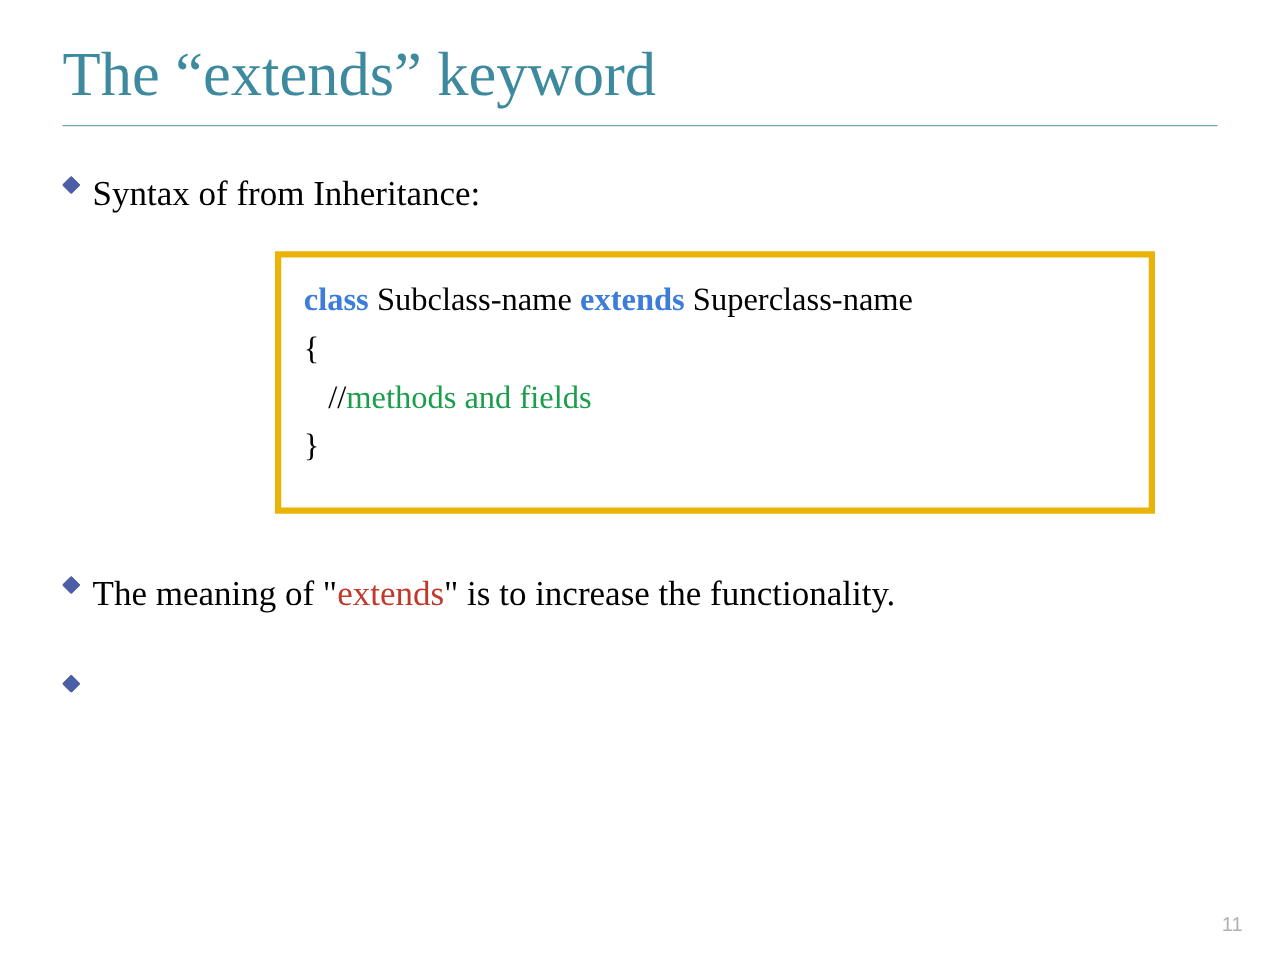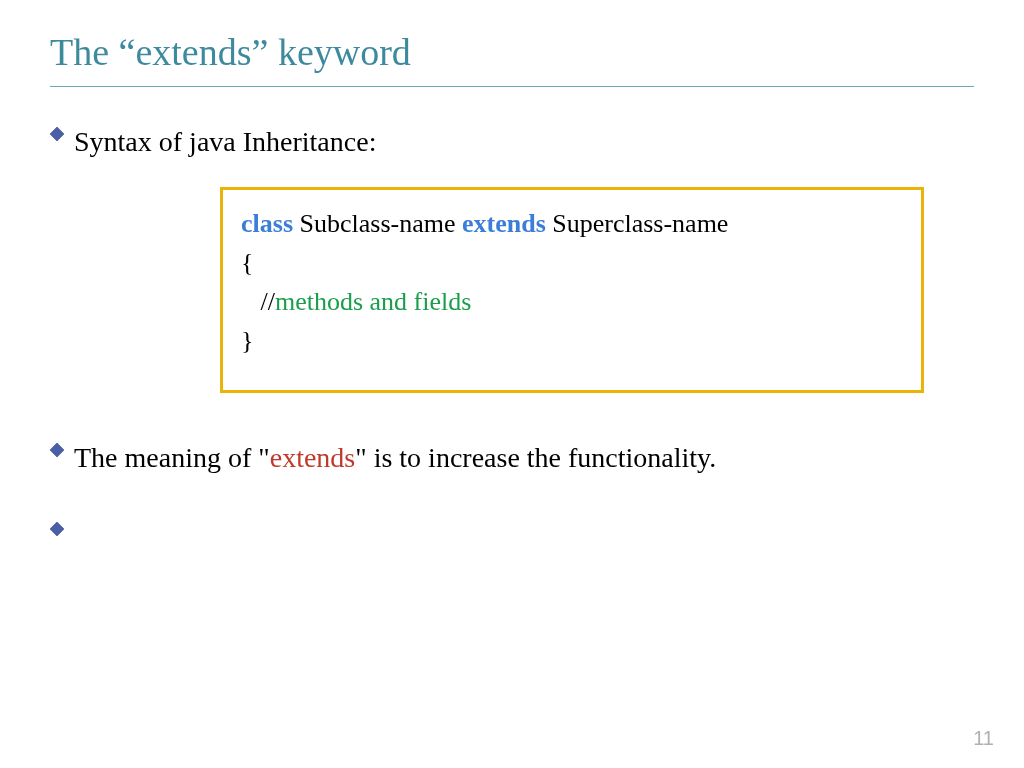--- a/index.html
+++ b/index.html
@@ -8,21 +8,21 @@
     height: 768px;
     font-family: Georgia, 'Times New Roman', serif;
     background: #ffffff;
     position: relative;
     overflow: hidden;
   }
   .slide {
     padding: 30px 50px 20px 50px;
   }
   .title {
-    font-size: 38px;
+    font-size: 50px;
     color: #3d8a9e;
     font-weight: normal;
     margin-bottom: 12px;
     font-family: Georgia, serif;
   }
   .divider {
     border: none;
     border-top: 1px solid #6fa8b8;
     margin-bottom: 30px;
   }
@@ -36,57 +36,57 @@
     flex-shrink: 0;
     margin-top: 10px;
     margin-right: 10px;
   }
   .bullet-text {
     font-size: 28px;
     color: #000000;
     line-height: 1.8;
   }
   .code-box {
-    border: 3px solid #eab308;
+    border: 5px solid #eab308;
     margin-left: 170px;
     margin-right: 50px;
     padding: 14px 18px 30px 18px;
     font-size: 26px;
     font-family: Georgia, 'Times New Roman', serif;
     line-height: 1.5;
     margin-bottom: 40px;
     margin-top: 10px;
   }
   .kw-blue { color: #3b7dd8; font-weight: bold; }
   .kw-green { color: #1a9e4b; }
   .kw-red { color: #c0392b; }
   .page-number {
     position: absolute;
     bottom: 18px;
     right: 30px;
-    font-size: 20px;
+    font-size: 16px;
     color: #b0b0b0;
     font-family: Arial, sans-serif;
   }
 </style>
 </head>
 <body>
 
 <div class="slide">
 
   <h1 class="title">The “extends” keyword</h1>
   <hr class="divider">
 
   <div class="bullet-item">
     <span class="bullet-icon">
       <svg width="14" height="14" viewBox="0 0 14 14">
           <rect x="2" y="2" width="10" height="10" transform="rotate(45 7 7)" fill="#4a5fa8" stroke="#2d3f7a" stroke-width="0.5"></rect>
         </svg>
     </span>
-    <span class="bullet-text">Syntax of java Inheritance:</span>
+    <span class="bullet-text">Syntax of from Inheritance:</span>
   </div>
 
   <div class="code-box">
     <div>
       <span class="kw-blue">class</span><span> Subclass-name </span><span class="kw-blue">extends</span><span> Superclass-name</span>
     </div>
     <div>{</div>
     <div>
       <span>&nbsp;&nbsp;&nbsp;//</span><span class="kw-green">methods and fields</span>
     </div>

